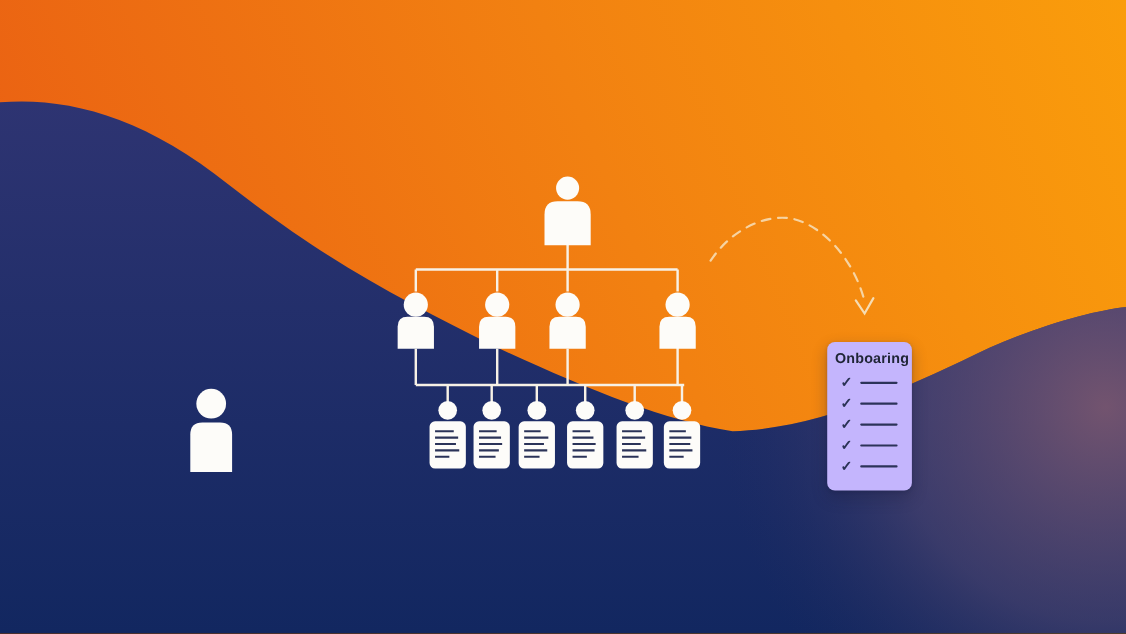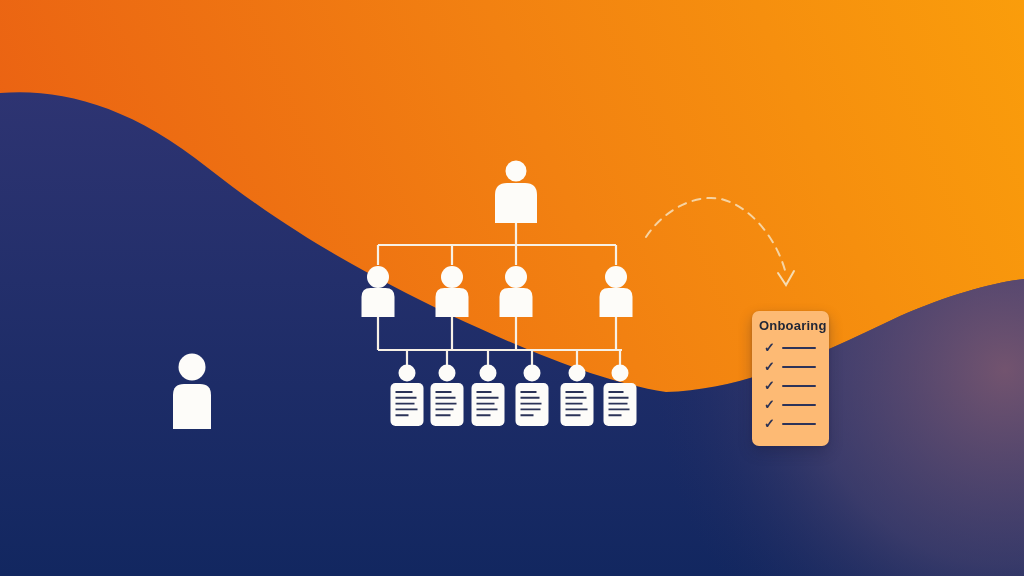--- a/index.html
+++ b/index.html
@@ -3,21 +3,21 @@
 <meta charset="utf-8">
 <style>
   html,body{margin:0;padding:0;background:#222;}
   .stage{
     position:relative;width:1024px;height:576px;overflow:hidden;
     font-family:"Liberation Sans",sans-serif;
   }
   .stage svg{position:absolute;inset:0;display:block;}
   .card{
     position:absolute;left:752px;top:311px;width:77px;height:135px;
-    background:#fdba74;border-radius:7px;
+    background:#c4b5fd;border-radius:7px;
     box-shadow:0 6px 14px rgba(23,27,60,.30), 0 1px 3px rgba(23,27,60,.18);
   }
   .card-title{
     margin:8px 0 0 7px;font-size:13px;font-weight:700;line-height:1.1;
     letter-spacing:.2px;color:#1f2536;white-space:nowrap;
   }
   .rows{margin-top:8px;padding-left:12px;display:flex;flex-direction:column;gap:7px;}
   .row{display:flex;align-items:center;gap:7px;height:12px;}
   .check{font-size:13px;font-weight:700;color:#2a3255;line-height:1;}
   .rule{width:34px;height:2.2px;background:#2c3359;border-radius:1px;margin-top:1px;}

